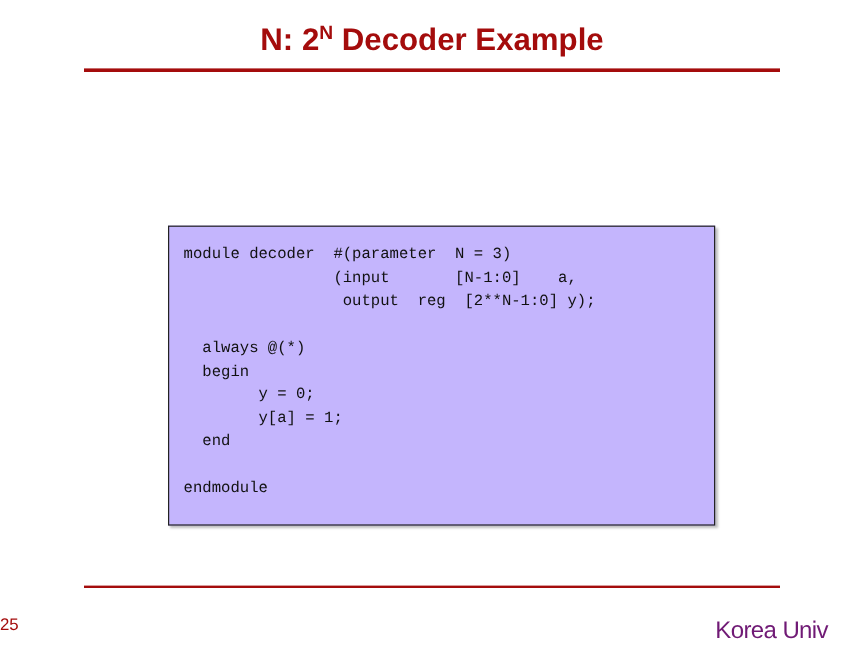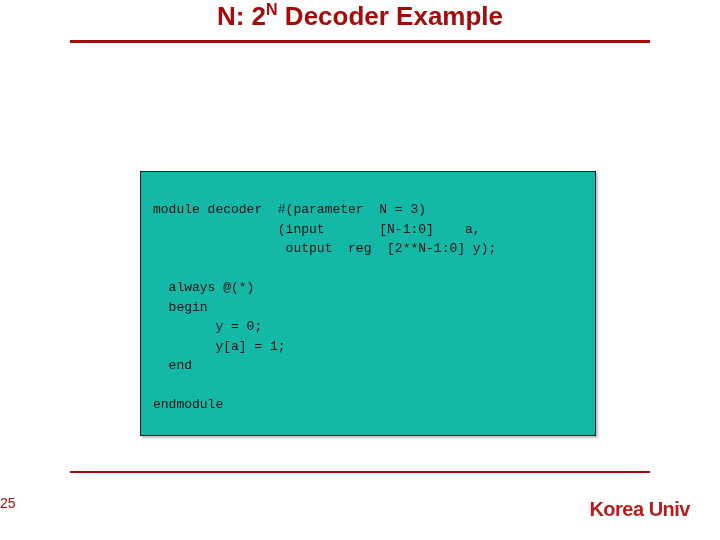--- a/index.html
+++ b/index.html
@@ -11,42 +11,42 @@
     font-family: Arial, Helvetica, sans-serif;
     overflow: hidden;
   }
   .slide {
     position: relative;
     width: 720px;
     height: 540px;
   }
   .title {
     text-align: center;
-    margin-top: 1px;
+    margin-top: 18px;
     font-size: 26px;
     font-weight: 700;
     color: #a40c0c;
   }
   .title sup {
     font-size: 16px;
   }
   .rule-top {
     border: none;
     border-top: 3px solid #a40c0c;
     margin: 8px 70px 0 70px;
   }
   .codebox {
     position: absolute;
     left: 140px;
     top: 170px;
     width: 430px;
     border: 1px solid #222;
     box-shadow: 2px 2px 2px rgba(0,0,0,0.25);
-    background: #14b8a6;
-    padding: 28px 12px 20px 12px;
+    background: #c4b5fd;
+    padding: 13px 12px 20px 12px;
     font-family: "Courier New", Courier, monospace;
     font-size: 13px;
     line-height: 1.5;
     color: #111;
     white-space: pre;
   }
   .rule-bottom {
     position: absolute;
     left: 70px;
     right: 70px;
@@ -60,23 +60,23 @@
     right: 0;
     bottom: 30px;
     text-align: left;
     color: #a40c0c;
     font-size: 14px;
   }
   .footer-logo {
     position: absolute;
     right: 30px;
     bottom: 20px;
-    color: #b91c1c;
+    color: #701a75;
     font-size: 20px;
-    font-weight: 700;
+    font-weight: 400;
     letter-spacing: -0.5px;
   }
 </style>
 </head>
 <body>
 
 <div class="slide">
 
   <div class="title">
     <span>N: 2</span><sup>N</sup><span> Decoder Example</span>

